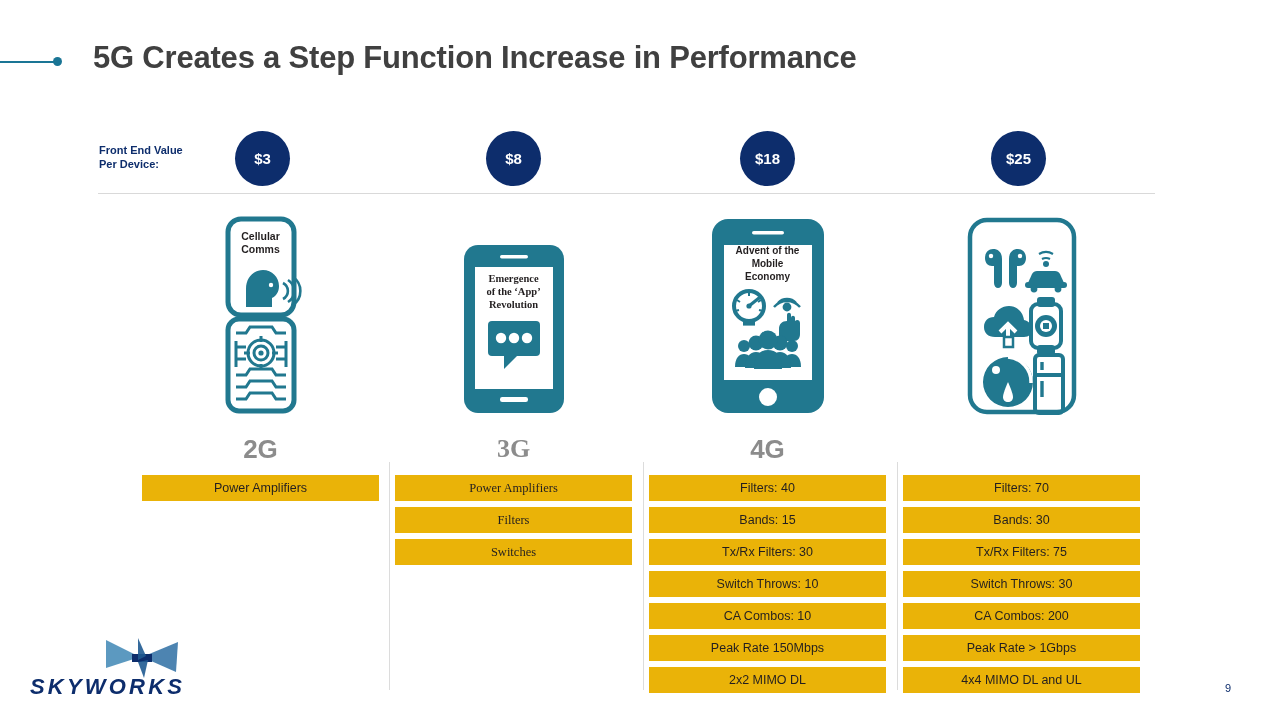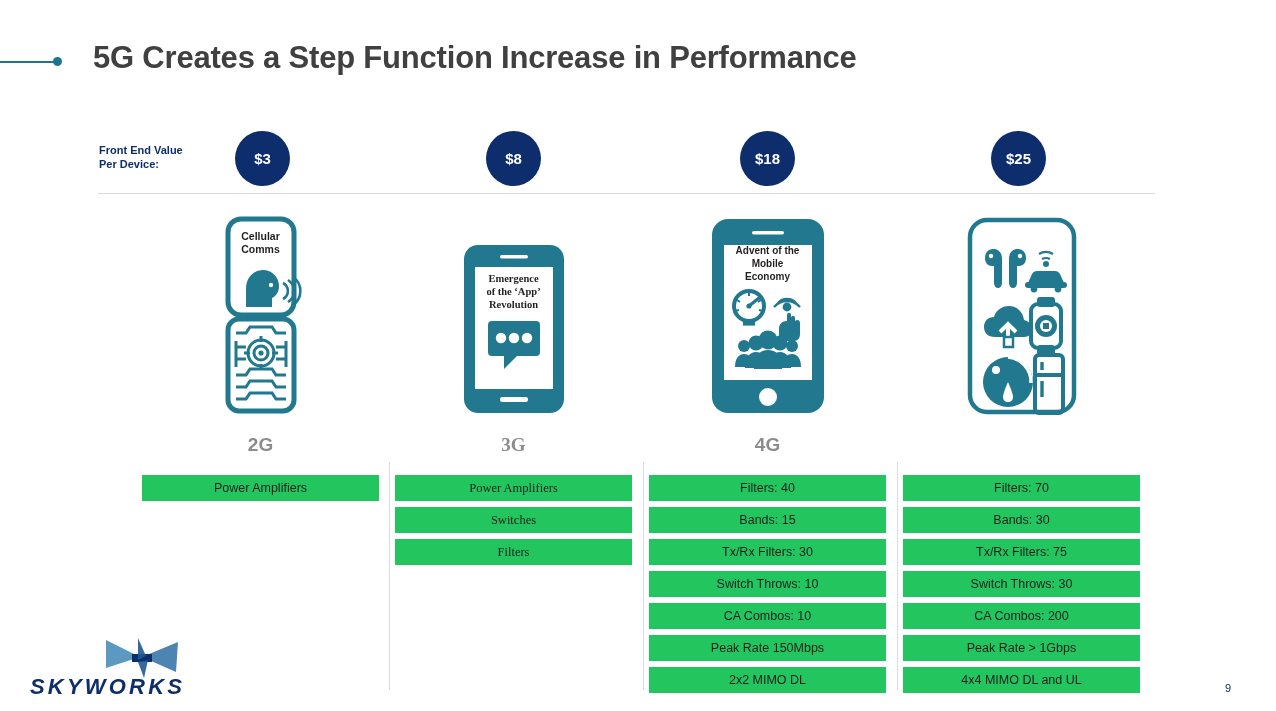--- a/index.html
+++ b/index.html
@@ -103,21 +103,21 @@
     display: flex;
     align-items: center;
     justify-content: center;
   }
   .gen-label {
     position: absolute;
     left: 0;
     top: 222px;
     width: 255px;
     text-align: center;
-    font-size: 19px;
+    font-size: 26px;
     font-weight: bold;
     color: #8c8c8c;
   }
   .gen-logo {
     position: absolute;
     left: 0;
     top: 205px;
     width: 255px;
     height: 55px;
     display: flex;
@@ -129,21 +129,21 @@
     left: 9px;
     top: 263px;
     width: 237px;
   }
   .feature-row {
     height: 26px;
     line-height: 26px;
     text-align: center;
     font-size: 12.5px;
     color: #231f20;
-    background: #22c55e;
+    background: #eab308;
     margin-bottom: 6px;
   }
 
   
   .teal { fill: #21788f; }
   .teal-stroke { stroke: #21788f; fill: none; }
 
   
   #logo {
     position: absolute;
@@ -253,22 +253,22 @@
     </svg>
     <div style="position:absolute; left:0; top:60px; width:255px; text-align:center; font-size:10.5px; font-weight:bold; line-height:13px; color:#231f20;">
       <div>Emergence</div>
       <div>of the ‘App’</div>
       <div>Revolution</div>
     </div>
   </div>
   <div class="gen-label">3G</div>
   <div class="feature-list">
     <div class="feature-row">Power Amplifiers</div>
+    <div class="feature-row">Filters</div>
     <div class="feature-row">Switches</div>
-    <div class="feature-row">Filters</div>
   </div>
 </div>
 
 <div class="col" style="left:640px;">
   <div class="art">
     <svg width="116" height="198" viewBox="0 0 116 198" style="margin-top:2px;">
       <rect x="2" y="2" width="112" height="194" rx="16" ry="16" fill="#21788f"></rect>
       <rect x="14" y="28" width="88" height="135" fill="#ffffff"></rect>
       <rect x="42" y="14" width="32" height="3.6" rx="1.8" fill="#ffffff"></rect>
       <circle cx="58" cy="180" r="9" fill="#ffffff"></circle>

